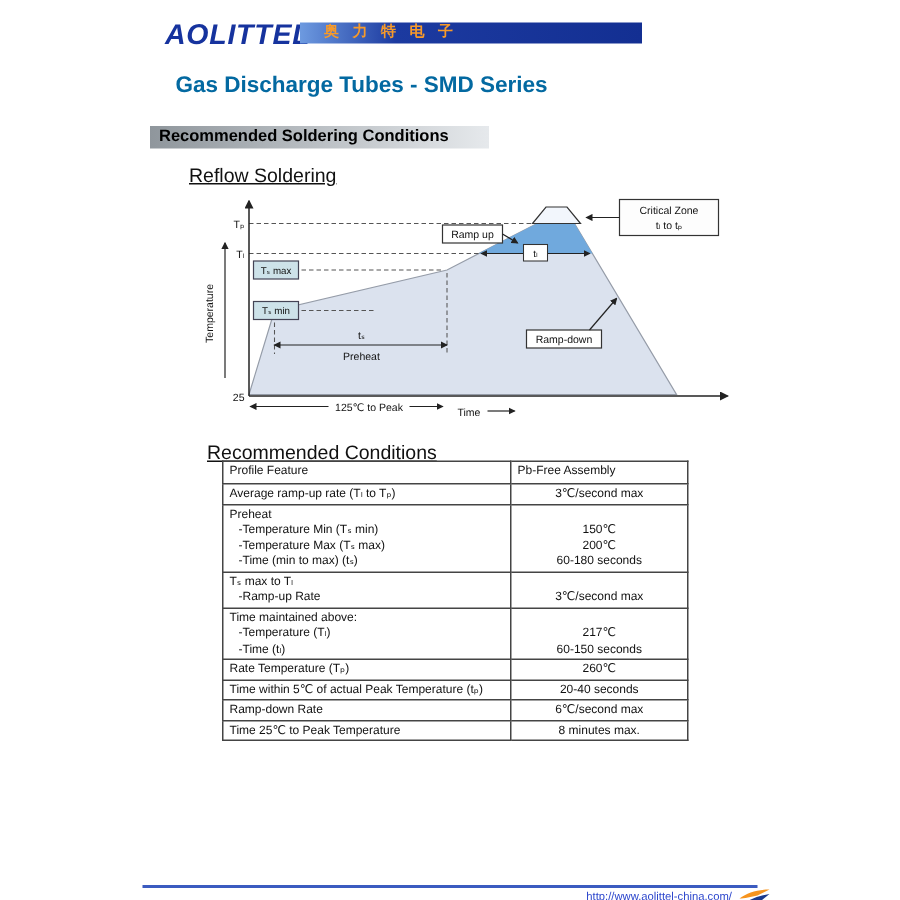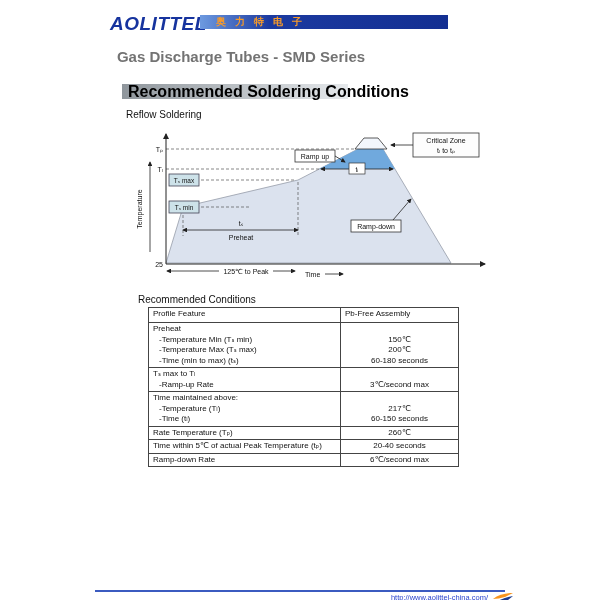--- a/index.html
+++ b/index.html
@@ -13,40 +13,40 @@
   }
   .abs { position:absolute; }
 
   
   .logo {
     left:110px; top:13px;
     font-size:19px; font-weight:bold; font-style:italic;
     color:#16339e; letter-spacing:.5px;
   }
   .banner {
-    left:200px; top:15px; width:248px; height:14px;
+    left:200px; top:15px; width:228px; height:14px;
     background:linear-gradient(90deg,#6d9ae0 0%,#1c3aa0 28%,#132f92 100%);
     color:#f79a2a; font-size:10px; font-weight:bold;
     line-height:14px; padding-left:16px; letter-spacing:9px;
     white-space:nowrap; overflow:hidden;
   }
 
   .page-title {
     left:0; top:48px; width:482px; text-align:center;
-    font-size:15px; font-weight:bold; color:#737373;
+    font-size:15px; font-weight:bold; color:#0369a1;
   }
 
   .secbar {
-    left:122px; top:84px; width:226px; height:15px;
+    left:100px; top:84px; width:226px; height:15px;
     background:linear-gradient(90deg,#8f969c,#e6e9ec);
-    font-size:16px; font-weight:bold; color:#000;
+    font-size:11px; font-weight:bold; color:#000;
     line-height:15px; padding-left:6px; white-space:nowrap;
   }
 
-  .subhead { font-size:10px; color:#111; }
+  .subhead { font-size:13px; color:#111;text-decoration:underline; }
   .reflow-heading { left:126px; top:109px; }
   .cond-heading  { left:126px; top:294px;padding-left:12px; }
 
   
   .chart { left:133px; top:124px; }
   .chart text { font-size:7px; fill:#111; }
   .chart .t65 { font-size:6.5px; }
 
   
   .ctable {
@@ -162,20 +162,28 @@
     </colgroup>
   <thead>
     <tr>
       <th>Profile Feature</th>
       <th>Pb-Free Assembly</th>
     </tr>
   </thead>
   <tbody>
       <tr>
         <td>
+          <div class="line">Average ramp-up rate (Tₗ to Tₚ)</div>
+        </td>
+        <td class="col-val">
+          <div class="line">3℃/second max</div>
+        </td>
+      </tr>
+      <tr>
+        <td>
           <div class="line">Preheat</div>
           <div class="line sub">-Temperature Min (Tₛ min)</div>
           <div class="line sub">-Temperature Max (Tₛ max)</div>
           <div class="line sub">-Time (min to max) (tₛ)</div>
         </td>
         <td class="col-val">
           <div class="line"></div>
           <div class="line">150℃</div>
           <div class="line">200℃</div>
           <div class="line">60-180 seconds</div>
@@ -218,20 +226,28 @@
         <td class="col-val">
           <div class="line">20-40 seconds</div>
         </td>
       </tr>
       <tr>
         <td>
           <div class="line">Ramp-down Rate</div>
         </td>
         <td class="col-val">
           <div class="line">6℃/second max</div>
+        </td>
+      </tr>
+      <tr>
+        <td>
+          <div class="line">Time 25℃ to Peak Temperature</div>
+        </td>
+        <td class="col-val">
+          <div class="line">8 minutes max.</div>
         </td>
       </tr>
     </tbody>
 </table>
 
 <div class="abs footer-rule"></div>
 <a class="abs footer-url" href="#">http://www.aolittel-china.com/</a>
 <svg class="abs footer-graphic" width="22" height="11" viewBox="0 0 22 11">
   <path d="M1,7 C6,3 14,1 21,1 L13,5 C9,6 4,7 1,7 Z" fill="#f7941d"></path>
   <path d="M4,10 C9,7 15,5 21,4 L16,8 C12,10 8,10 4,10 Z" fill="#1b3a8c"></path>

